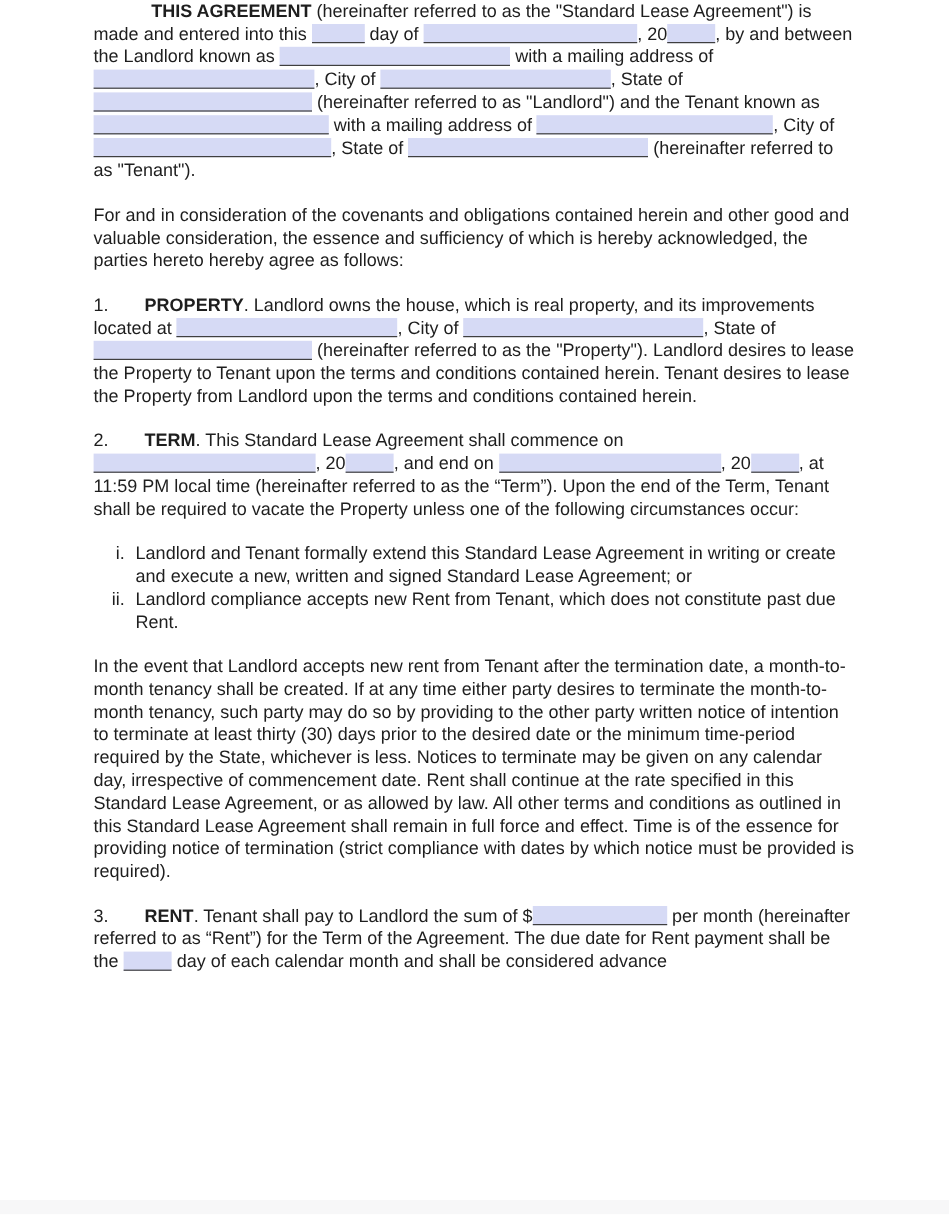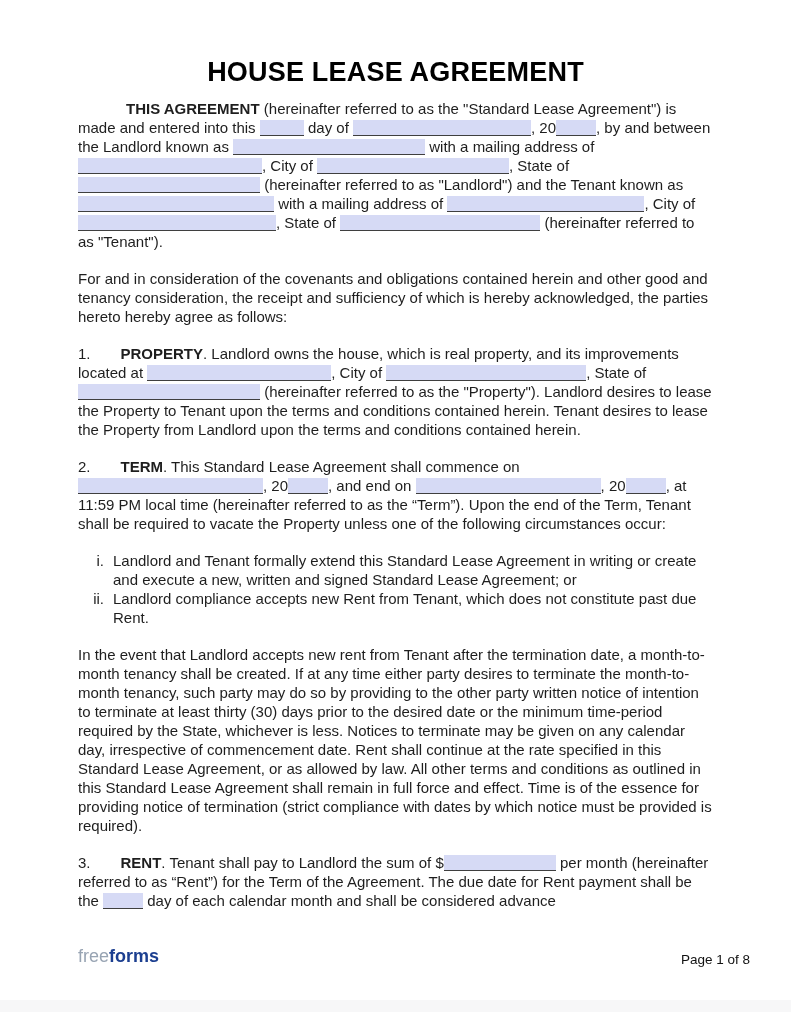--- a/index.html
+++ b/index.html
@@ -99,40 +99,35 @@
     margin-top: 6px;
     font-size: 13.5px;
     color: #111111;
   }
   strong { font-weight: bold; }
 </style>
 </head>
 <body>
 
 <div class="page">
-  <h1 class="doc-title">HOUSE LEASE AGREEMENT</h1>
 
   <div class="doc-body">
       <p class="para" style="text-indent: 48px;"><strong>THIS AGREEMENT</strong> (hereinafter referred to as the "Standard Lease Agreement") is made and entered into this <span class="blank" style="width: 44px;"></span> day of <span class="blank" style="width: 178px;"></span>, 20<span class="blank" style="width: 40px;"></span>, by and between the Landlord known as <span class="blank" style="width: 192px;"></span> with a mailing address of <span class="blank" style="width: 184px;"></span>, City of <span class="blank" style="width: 192px;"></span>, State of <span class="blank" style="width: 182px;"></span> (hereinafter referred to as "Landlord") and the Tenant known as <span class="blank" style="width: 196px;"></span> with a mailing address of <span class="blank" style="width: 197px;"></span>, City of <span class="blank" style="width: 198px;"></span>, State of <span class="blank" style="width: 200px;"></span> (hereinafter referred to as "Tenant").</p>
-      <p class="para">For and in consideration of the covenants and obligations contained herein and other good and tenancy consideration, the receipt and sufficiency of which is hereby acknowledged, the parties hereto hereby agree as follows:</p>
+      <p class="para">For and in consideration of the covenants and obligations contained herein and other good and valuable consideration, the essence and sufficiency of which is hereby acknowledged, the parties hereto hereby agree as follows:</p>
       <p class="para">1.<span class="tabsp" style="width: 30px;"></span><strong>PROPERTY</strong>. Landlord owns the house, which is real property, and its improvements located at <span class="blank" style="width: 184px;"></span>, City of <span class="blank" style="width: 200px;"></span>, State of <span class="blank" style="width: 182px;"></span> (hereinafter referred to as the "Property"). Landlord desires to lease the Property to Tenant upon the terms and conditions contained herein. Tenant desires to lease the Property from Landlord upon the terms and conditions contained herein.</p>
       <p class="para">2.<span class="tabsp" style="width: 30px;"></span><strong>TERM</strong>. This Standard Lease Agreement shall commence on<br><span class="blank" style="width: 185px;"></span>, 20<span class="blank" style="width: 40px;"></span>, and end on <span class="blank" style="width: 185px;"></span>, 20<span class="blank" style="width: 40px;"></span>, at 11:59 PM local time (hereinafter referred to as the “Term”). Upon the end of the Term, Tenant shall be required to vacate the Property unless one of the following circumstances occur:</p>
       <div class="list">
         <div class="list-item">
           <span class="list-marker">i.</span>
           <span class="list-text">Landlord and Tenant formally extend this Standard Lease Agreement in writing or create and execute a new, written and signed Standard Lease Agreement; or</span>
         </div>
         <div class="list-item">
           <span class="list-marker">ii.</span>
           <span class="list-text">Landlord compliance accepts new Rent from Tenant, which does not constitute past due Rent.</span>
         </div>
       </div>
       <p class="para">In the event that Landlord accepts new rent from Tenant after the termination date, a month-to-month tenancy shall be created. If at any time either party desires to terminate the month-to-month tenancy, such party may do so by providing to the other party written notice of intention to terminate at least thirty (30) days prior to the desired date or the minimum time-period required by the State, whichever is less. Notices to terminate may be given on any calendar day, irrespective of commencement date. Rent shall continue at the rate specified in this Standard Lease Agreement, or as allowed by law. All other terms and conditions as outlined in this Standard Lease Agreement shall remain in full force and effect. Time is of the essence for providing notice of termination (strict compliance with dates by which notice must be provided is required).</p>
       <p class="para">3.<span class="tabsp" style="width: 30px;"></span><strong>RENT</strong>. Tenant shall pay to Landlord the sum of $<span class="blank" style="width: 112px;"></span> per month (hereinafter referred to as “Rent”) for the Term of the Agreement. The due date for Rent payment shall be the <span class="blank" style="width: 40px;"></span> day of each calendar month and shall be considered advance</p>
     </div>
 
-  <div class="footer">
-    <div class="logo"><span class="logo-free">free</span><span class="logo-forms">forms</span></div>
-    <div class="page-label">Page 1 of 8</div>
-  </div>
 
   <div class="edge-strip"></div>
 </div>
 
 </body></html>

